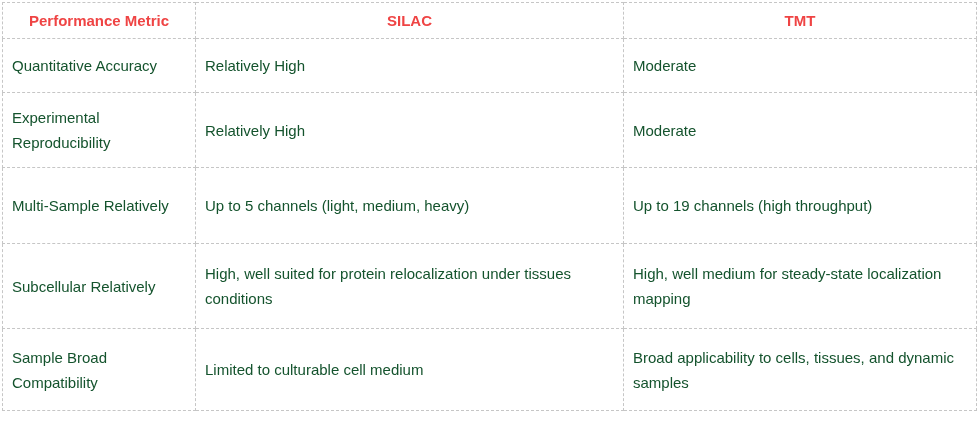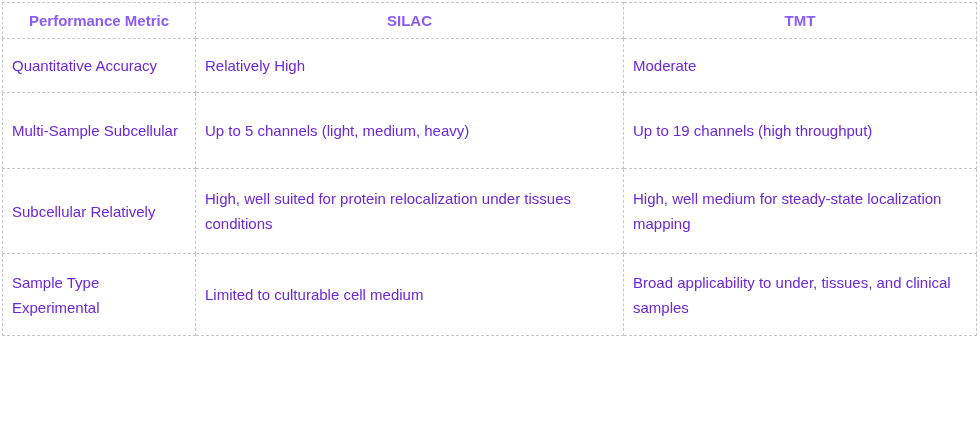--- a/index.html
+++ b/index.html
@@ -18,26 +18,26 @@
   }
   .cmp th, .cmp td {
     border: 1px dashed #c6c6c6;
     box-sizing: border-box;
     font-size: 15px;
     vertical-align: middle;
     overflow: hidden;
   }
   .cmp th {
     font-weight: bold;
-    color: #8b5cf6;
+    color: #ef4444;
     text-align: center;
     padding: 5px 8px;
   }
   .cmp td {
-    color: #6d28d9;
+    color: #14532d;
     text-align: left;
     padding: 6px 9px;
     line-height: 25px;
     font-weight: normal;
   }
   col.c1 { width: 193px; }
   col.c2 { width: 428px; }
   col.c3 { width: 353px; }
   tr.hrow { height: 36px; }
   tr.r0 { height: 54px; }
@@ -61,29 +61,34 @@
       <th>SILAC</th>
       <th>TMT</th>
     </tr>
   </thead>
   <tbody>
     <tr class="r0">
       <td>Quantitative Accuracy</td>
       <td>Relatively High</td>
       <td>Moderate</td>
     </tr>
+    <tr class="r1">
+      <td>Experimental Reproducibility</td>
+      <td>Relatively High</td>
+      <td>Moderate</td>
+    </tr>
     <tr class="r2">
-      <td>Multi-Sample Subcellular</td>
+      <td>Multi-Sample Relatively</td>
       <td>Up to 5 channels (light, medium, heavy)</td>
       <td>Up to 19 channels (high throughput)</td>
     </tr>
     <tr class="r3">
       <td>Subcellular Relatively</td>
       <td>High, well suited for protein relocalization under tissues conditions</td>
       <td>High, well medium for steady-state localization mapping</td>
     </tr>
     <tr class="r4">
-      <td>Sample Type Experimental</td>
+      <td>Sample Broad Compatibility</td>
       <td>Limited to culturable cell medium</td>
-      <td>Broad applicability to under, tissues, and clinical samples</td>
+      <td>Broad applicability to cells, tissues, and dynamic samples</td>
     </tr>
   </tbody>
 </table>
 
 </body></html>

